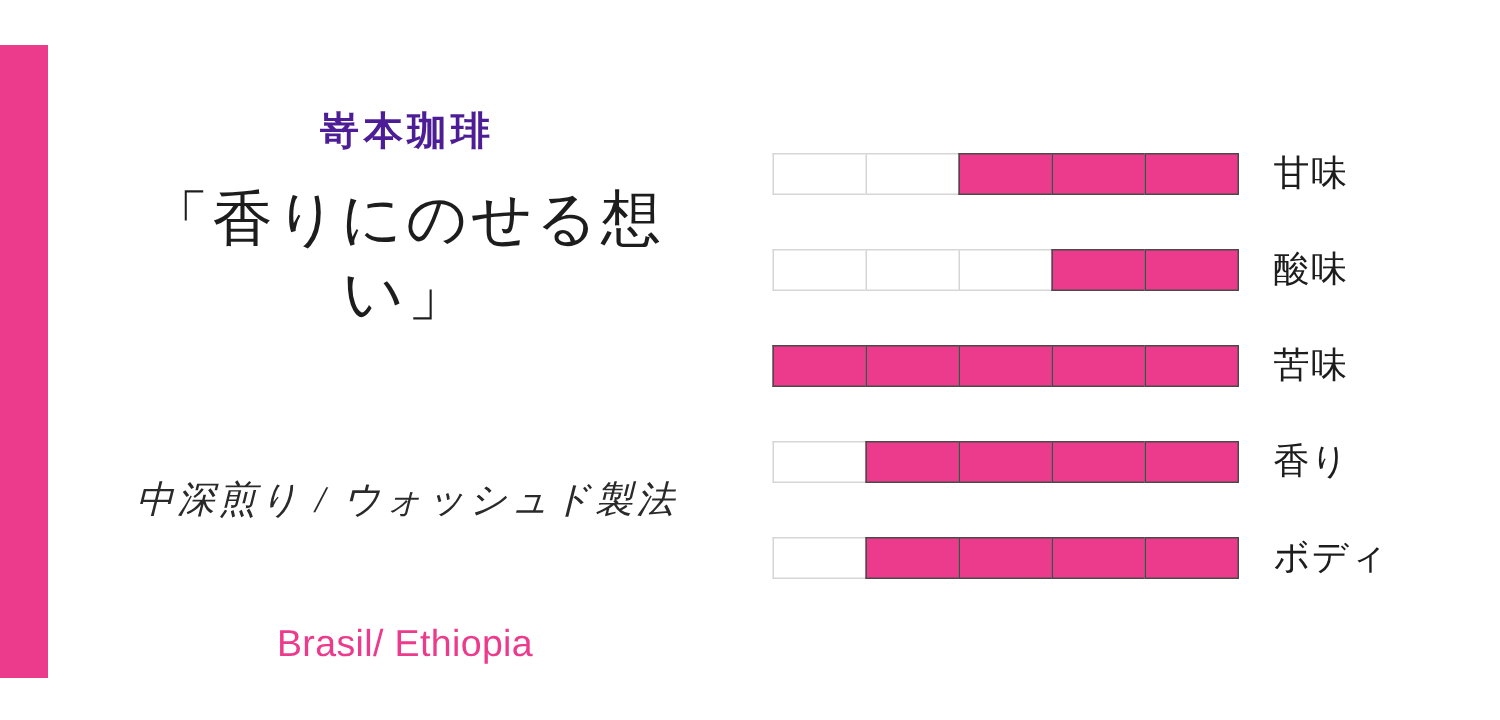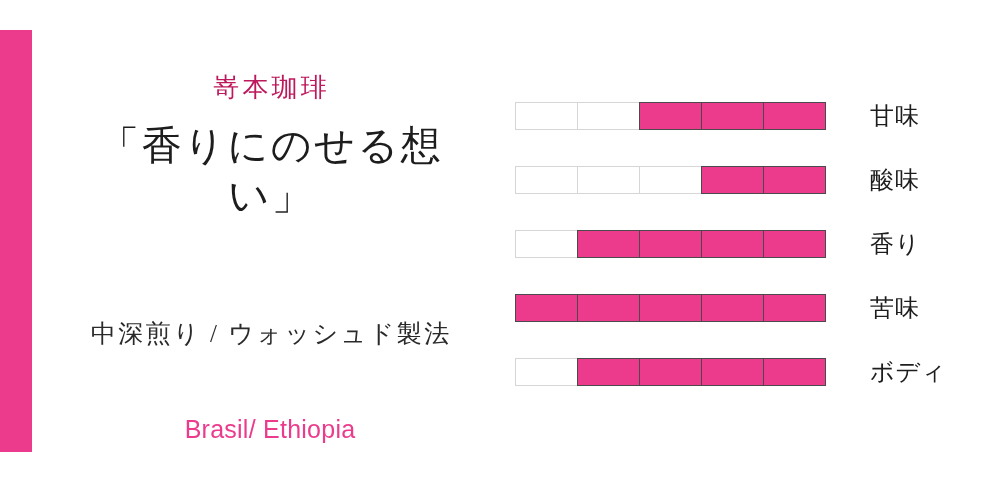--- a/index.html
+++ b/index.html
@@ -40,22 +40,22 @@
     top: 70px;
     width: 420px;
     text-align: center;
   }
 
   .brand-name {
     font-family: "Liberation Serif", "DejaVu Serif", serif;
     font-size: 26px;
     line-height: 1.35;
     letter-spacing: 0.12em;
-    color: #be185d;
-    font-weight: 400;
+    color: #4c1d95;
+    font-weight: 700;
     margin: 0 0 16px 0;
     padding-left: 0.12em;
   }
 
   .headline {
     font-family: "Liberation Serif", "DejaVu Serif", serif;
     font-size: 40px;
     line-height: 1.25;
     letter-spacing: 0.06em;
     color: #1d1d1d;
@@ -66,20 +66,21 @@
 
   .roast-process {
     font-family: "Liberation Serif", "DejaVu Serif", serif;
     font-size: 25px;
     line-height: 1.4;
     letter-spacing: 0.10em;
     color: #2a2a2a;
     font-weight: 400;
     margin: 95px 0 0 0;
     padding-left: 0.10em;
+    font-style: italic;
   }
 
   .origins {
     font-family: "Liberation Sans", "DejaVu Sans", sans-serif;
     font-size: 25px;
     line-height: 1.3;
     letter-spacing: 0.01em;
     color: #ec3b8c;
     font-weight: 400;
     margin: 62px 0 0 0;
@@ -91,21 +92,20 @@
     left: 515px;
     top: 102px;
     width: 430px;
   }
 
   .rating-row {
     display: flex;
     align-items: center;
     height: 28px;
     margin-bottom: 36px;
-    gap: 21px;
   }
   .rating-row:last-child { margin-bottom: 0; align-items: center; }
 
   .rating-bar {
     display: flex;
     width: 311px;
     height: 28px;
     box-sizing: border-box;
     flex: none;
   }
@@ -174,40 +174,40 @@
           <div class="seg"></div>
           <div class="seg"></div>
           <div class="seg"></div>
           <div class="seg on"></div>
           <div class="seg on"></div>
         </div>
         <div class="rating-label">酸味</div>
       </div>
       <div class="rating-row">
         <div class="rating-bar">
+          <div class="seg on"></div>
+          <div class="seg on"></div>
+          <div class="seg on"></div>
+          <div class="seg on"></div>
+          <div class="seg on"></div>
+        </div>
+        <div class="rating-label">苦味</div>
+      </div>
+      <div class="rating-row">
+        <div class="rating-bar">
           <div class="seg"></div>
           <div class="seg on"></div>
           <div class="seg on"></div>
           <div class="seg on"></div>
           <div class="seg on"></div>
         </div>
         <div class="rating-label">香り</div>
       </div>
       <div class="rating-row">
         <div class="rating-bar">
-          <div class="seg on"></div>
-          <div class="seg on"></div>
-          <div class="seg on"></div>
-          <div class="seg on"></div>
-          <div class="seg on"></div>
-        </div>
-        <div class="rating-label">苦味</div>
-      </div>
-      <div class="rating-row">
-        <div class="rating-bar">
           <div class="seg"></div>
           <div class="seg on"></div>
           <div class="seg on"></div>
           <div class="seg on"></div>
           <div class="seg on"></div>
         </div>
         <div class="rating-label">ボディ</div>
       </div>
     </div>
 

